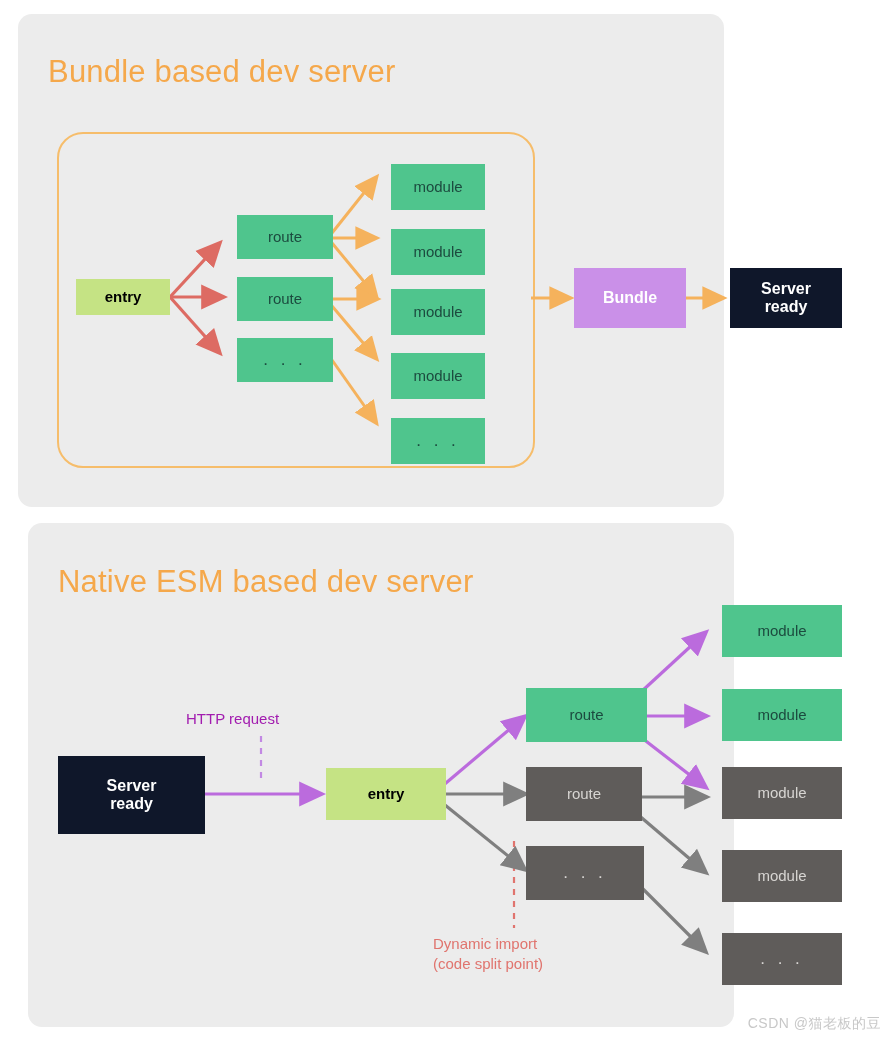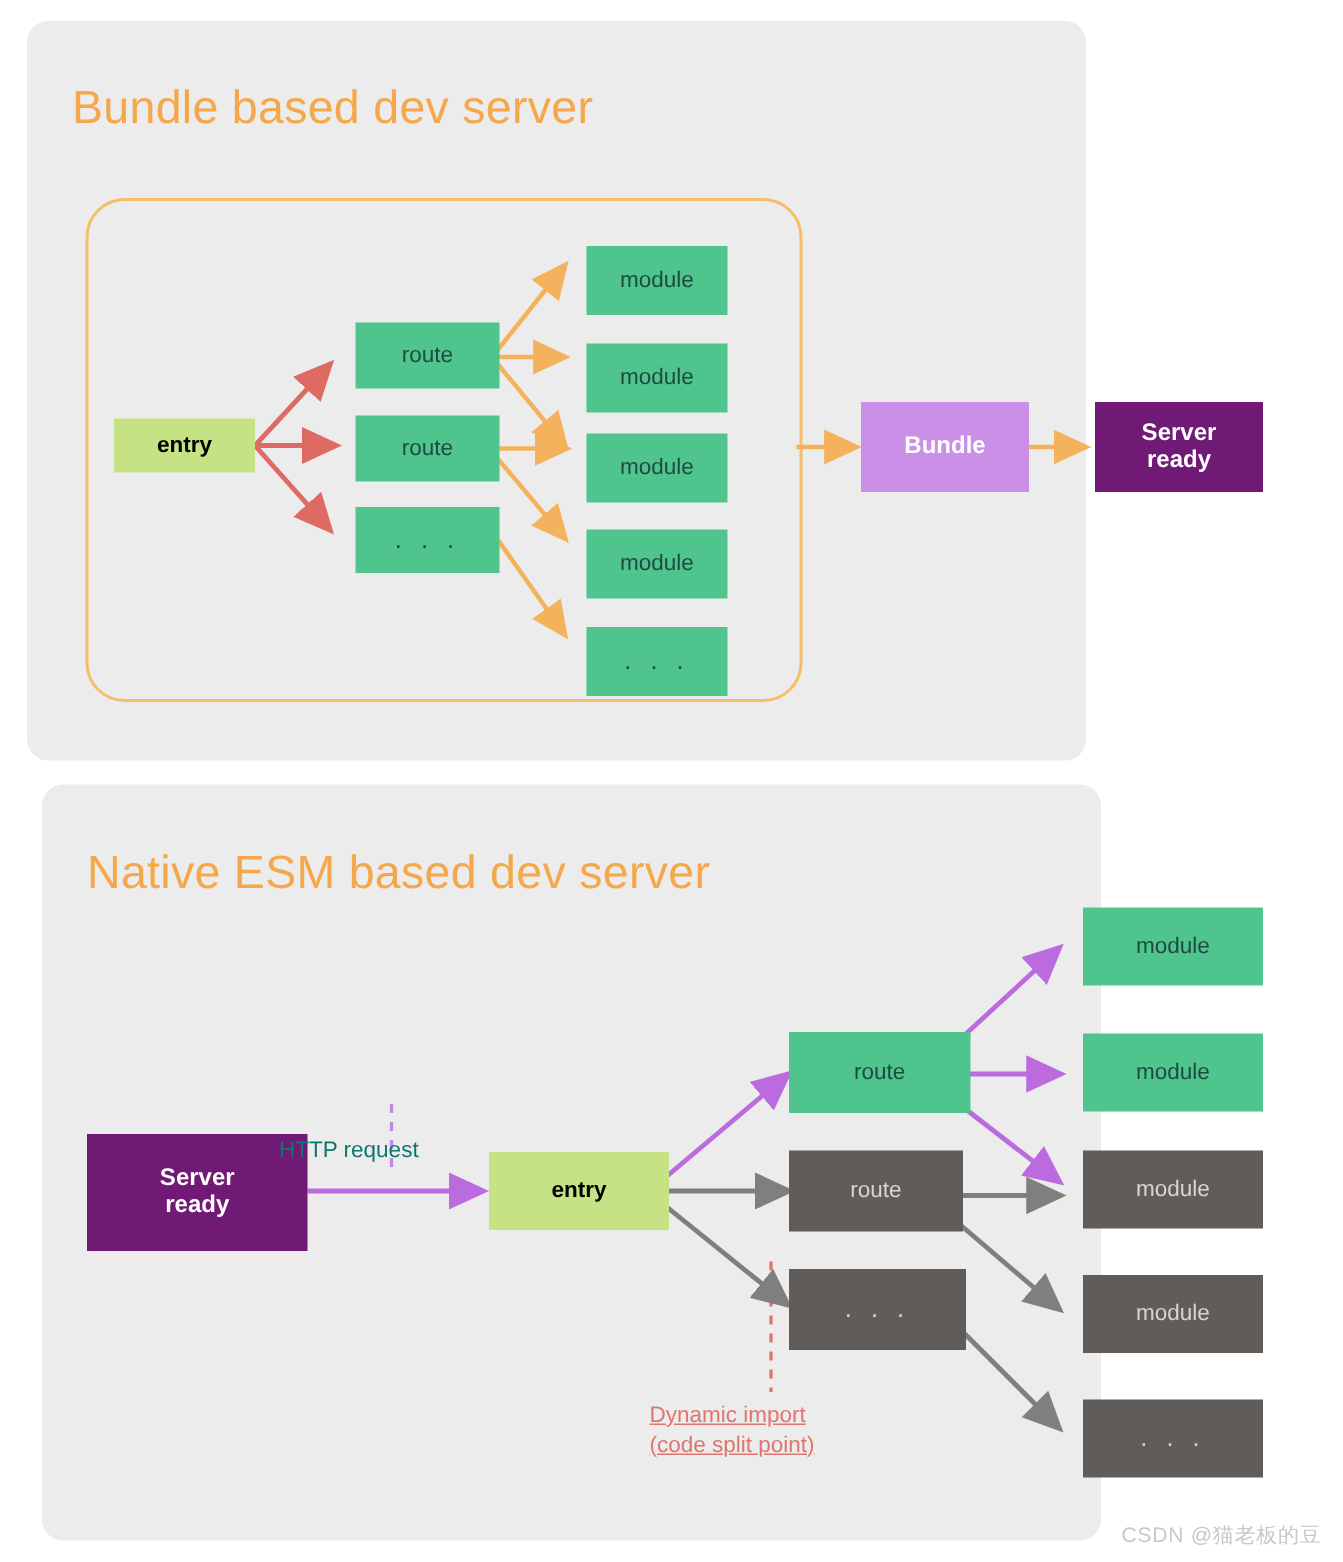--- a/index.html
+++ b/index.html
@@ -56,51 +56,49 @@
     font-size: 15px;
     line-height: 1.15;
     text-align: center;
     white-space: pre-line;
     user-select: none;
   }
   .node.entry   { background: #c5e384; color: #000000; font-weight: bold; }
   .node.green   { background: #4fc58d; color: #1c4b3f; }
   .node.gray    { background: #5f5c5a; color: #d7d5d2; }
   .node.bundle  { background: #ca90e8; color: #ffffff; font-weight: bold; text-align: right; }
-  .node.server  { background: #701a75; color: #ffffff; font-weight: bold; }
+  .node.server  { background: #0f172a; color: #ffffff; font-weight: bold; }
   .node.dots    { letter-spacing: 4px; font-size: 17px; }
 
   
   .arrows {
     position: absolute;
     left: 0; top: 0;
     width: 857px;
     pointer-events: none;
   }
   #arrows-bundle { height: 493px; }
   #arrows-esm    { height: 504px; }
 
   
   .annot {
     position: absolute;
     font-size: 15px;
     white-space: pre-line;
     line-height: 1.3;
   }
   .annot.http {
-    color: #0f766e;
+    color: #a21caf;
     left: 186px;
     top: 709px;
-    margin-top: 48px;
   }
   .annot.dynamic {
     color: #e0746e;
     left: 433px;
     top: 934px;
-    text-decoration: underline;
   }
 
   .watermark {
     position: absolute;
     right: 14px;
     bottom: 8px;
     color: #c8c8c8;
     font-size: 14px;
     letter-spacing: 0.5px;
     white-space: nowrap;

